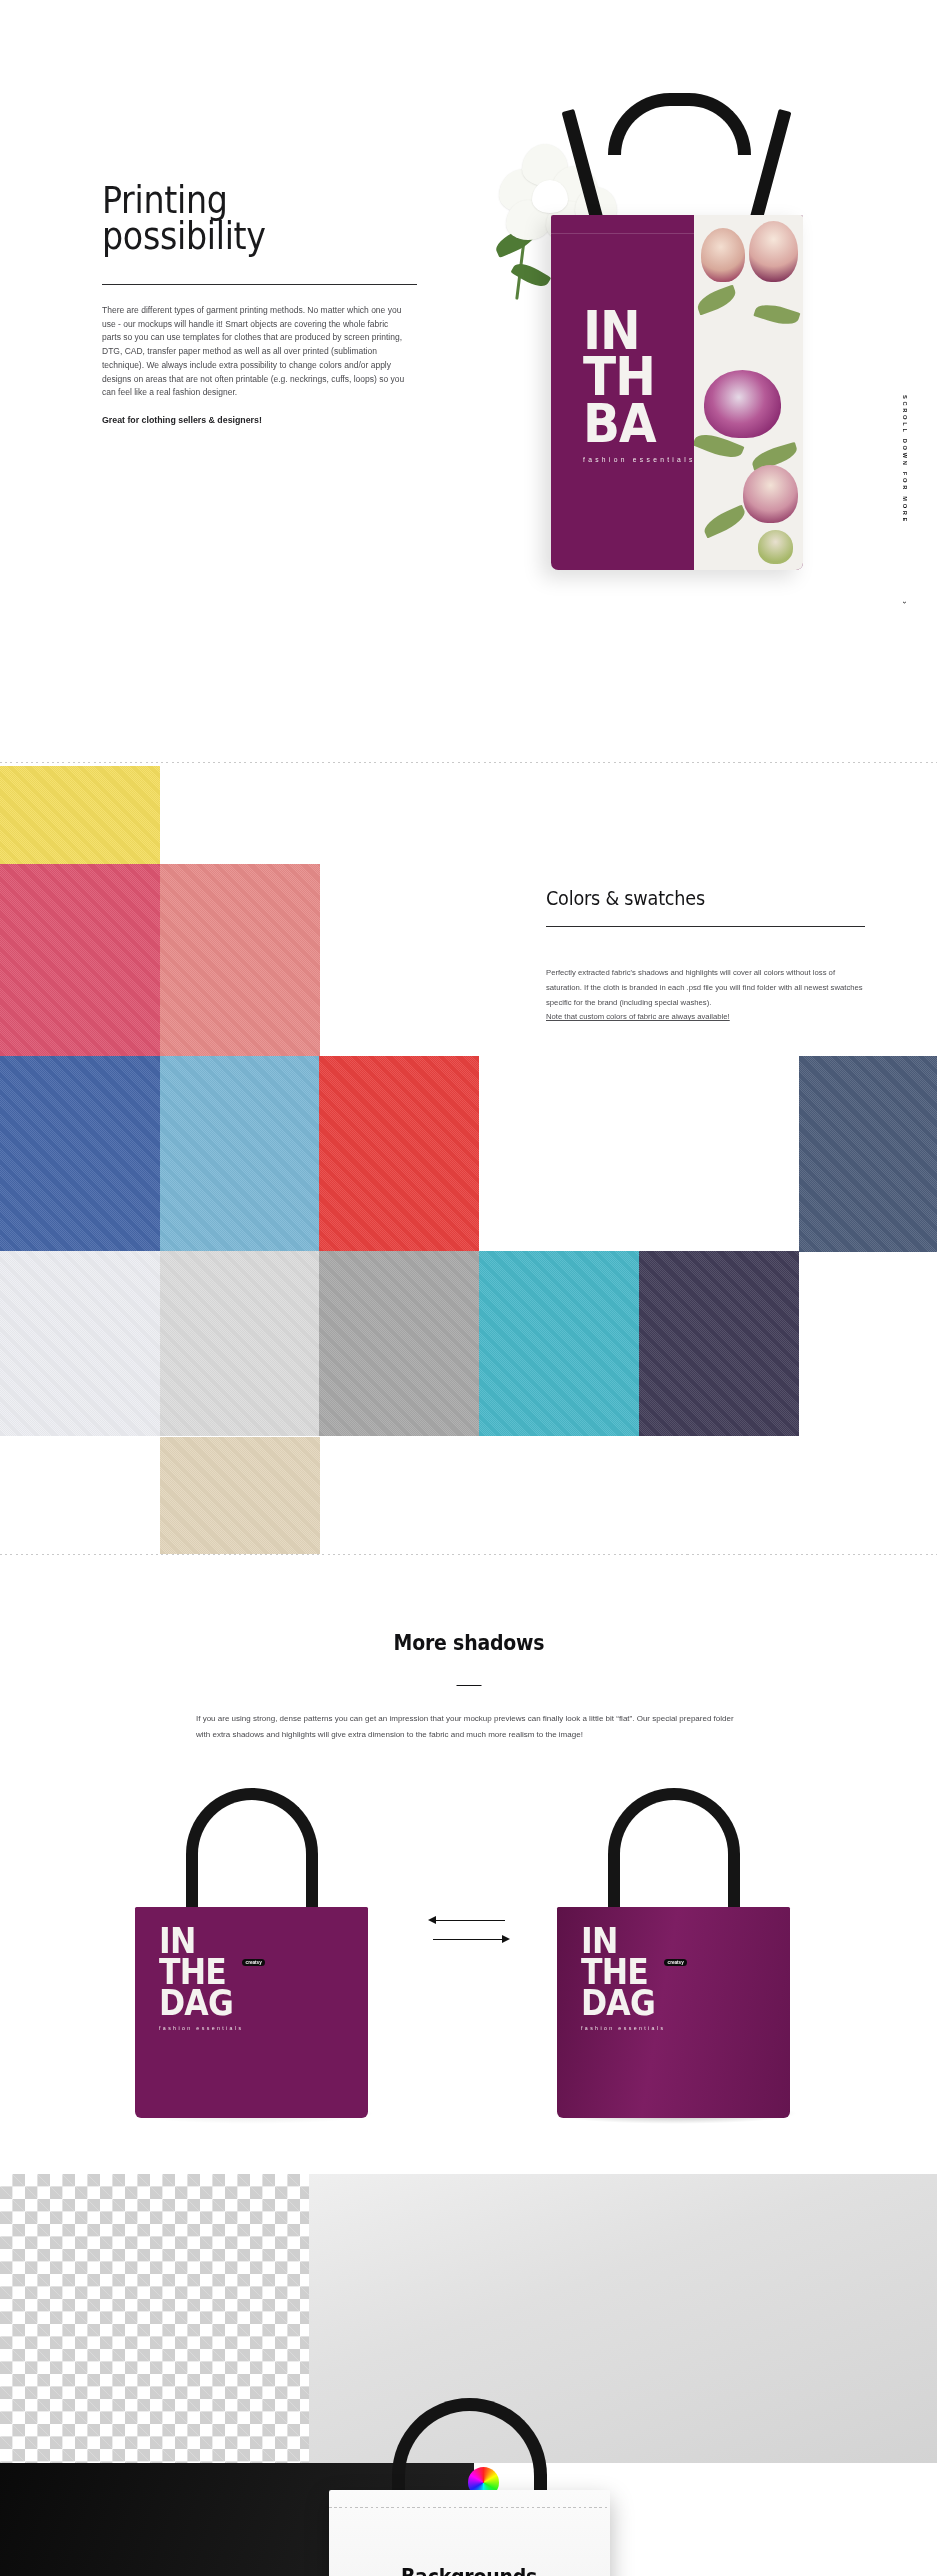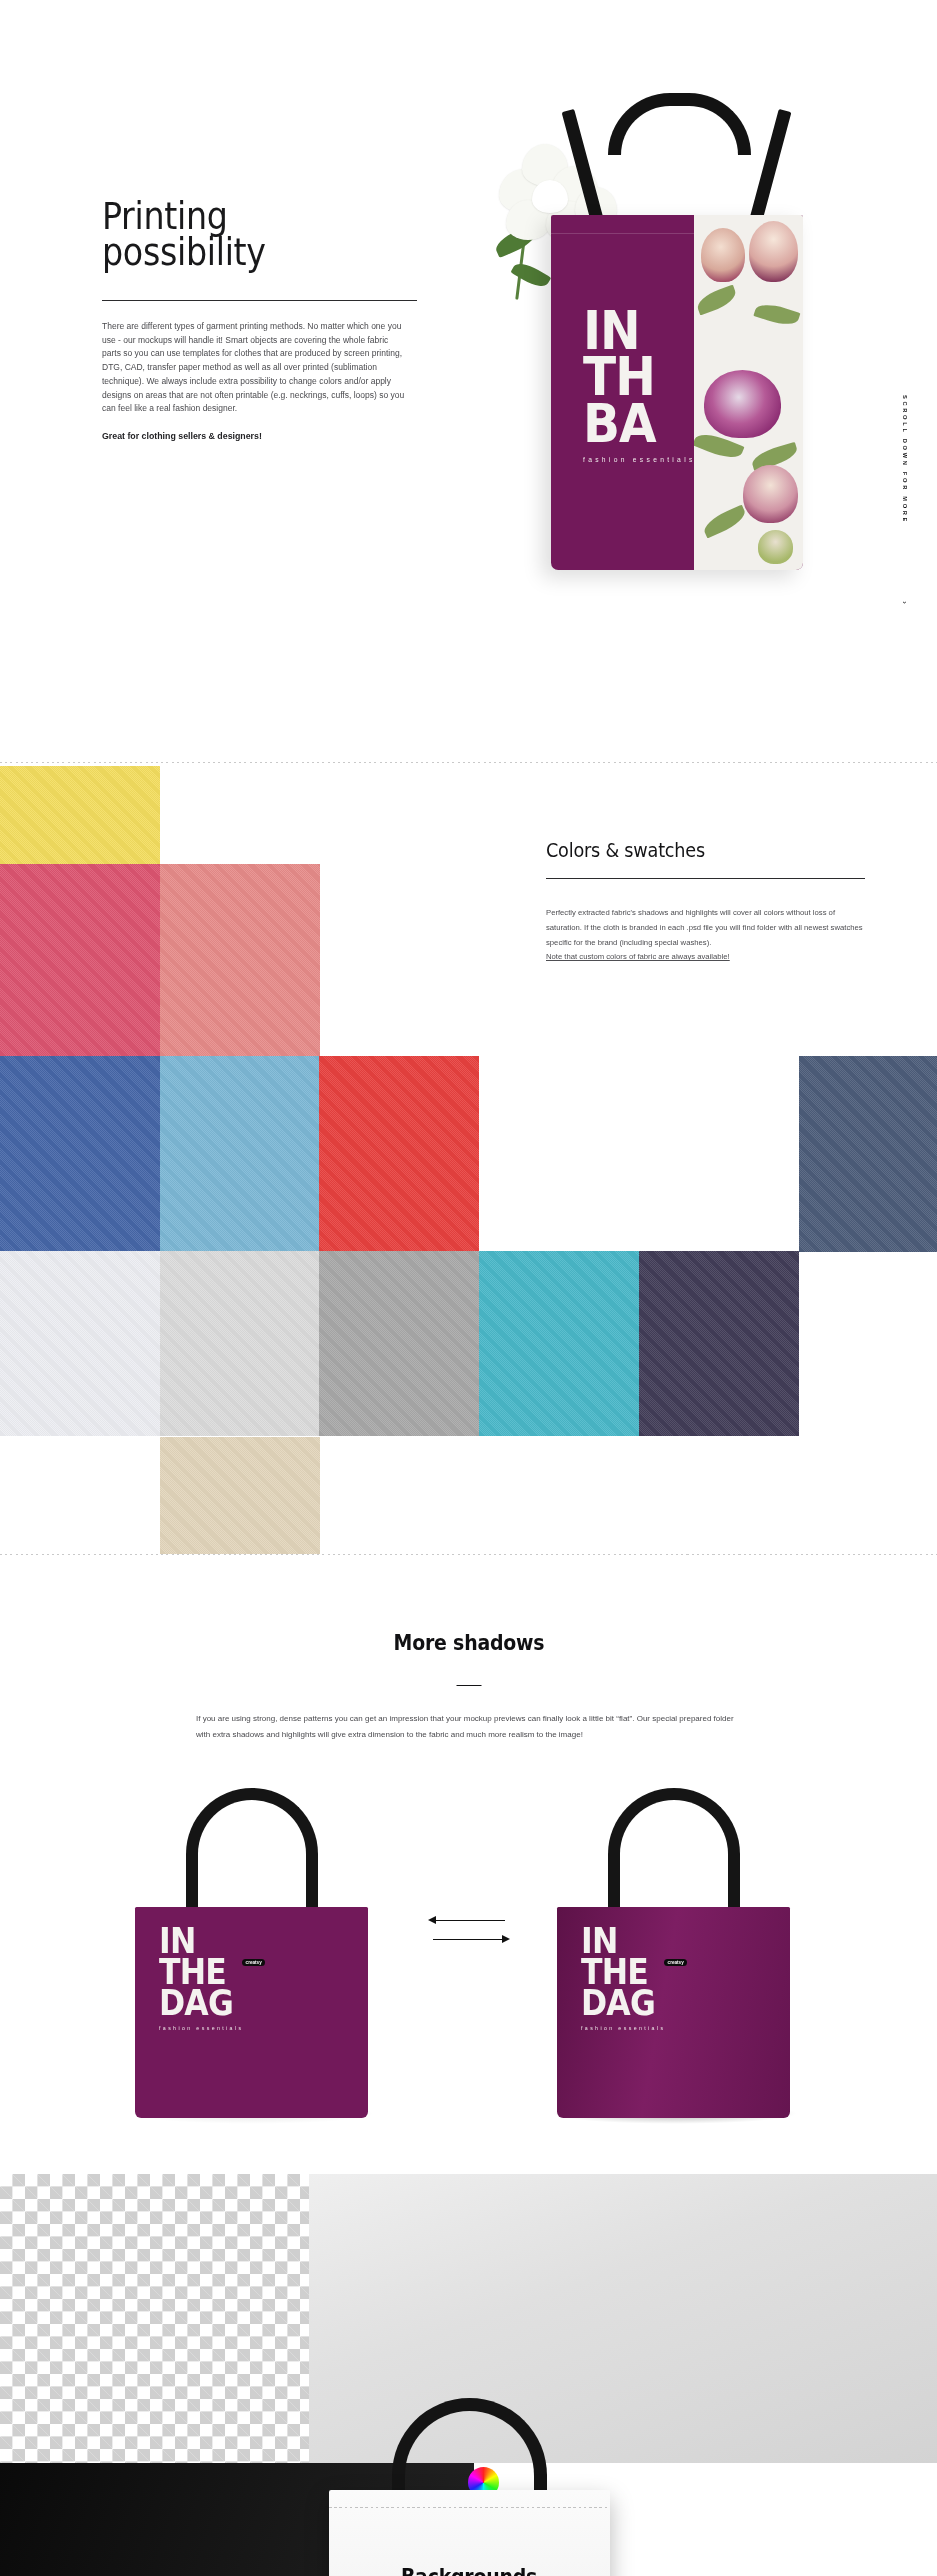--- a/index.html
+++ b/index.html
@@ -44,21 +44,21 @@
   }
   .site-url {
     position: absolute; right: 27px; top: 21.6px;
     font-size: 5.7px; letter-spacing: 0.6px; color: #a9a9ae;
     font-family: "Liberation Sans", sans-serif;
   }
 
   
   .hero { position: absolute; left: 0; top: 34px; width: 938px; height: 728px; background: #fff; }
 
-  .hero-copy { position: absolute; left: 102px; top: 165px; width: 330px; }
+  .hero-copy { position: absolute; left: 102px; top: 149px; width: 330px; }
   .hero-title {
     font-size: 37px;
     line-height: 0.97;
     font-weight: normal;
     color: #19191b;
     letter-spacing: -0.3px;
     font-family: "DejaVu Sans Condensed", "Liberation Sans Narrow", "Liberation Sans", sans-serif;
   }
   .rule-long { width: 315px; height: 0.5px; background: #2b2b2d; margin-top: 29px; }
   .hero-body {
@@ -146,23 +146,24 @@
   .swatch::after {
     content: ""; position: absolute; inset: 0;
     background-image: repeating-linear-gradient(45deg, rgba(255,255,255,.10) 0 0.5px, rgba(0,0,0,.035) 0.5px 1.5px);
     pointer-events: none;
   }
 
   .colors-copy { position: absolute; left: 546px; top: 77px; width: 319px; }
   .sec-title {
     font-size: 19.6px; color: #141416; font-weight: normal; letter-spacing: -0.2px;
     font-family: "DejaVu Sans Condensed", "Liberation Sans Narrow", "Liberation Sans", sans-serif;
+    margin-top: 48px;
   }
   .rule-mid { width: 319px; height: 0.5px; background: #2b2b2d; margin-top: 15.5px; }
-  .colors-body { margin-top: 28px; font-size: 7.7px; line-height: 1.92; color: #4e4e52; }
+  .colors-body { margin-top: 40px; font-size: 7.7px; line-height: 1.92; color: #4e4e52; }
   .u-line { text-decoration: underline; }
 
   
   .shadows-sec { position: absolute; left: 0; top: 1556px; width: 938px; height: 618px; background: #fff; }
   .center-title {
     position: absolute; left: 0; top: 75px; width: 938px; text-align: center;
     font-size: 21px; color: #111113; font-weight: bold; letter-spacing: -0.2px;
     font-family: "DejaVu Sans Condensed", "Liberation Sans Narrow", "Liberation Sans", sans-serif;
   }
   .rule-short {

